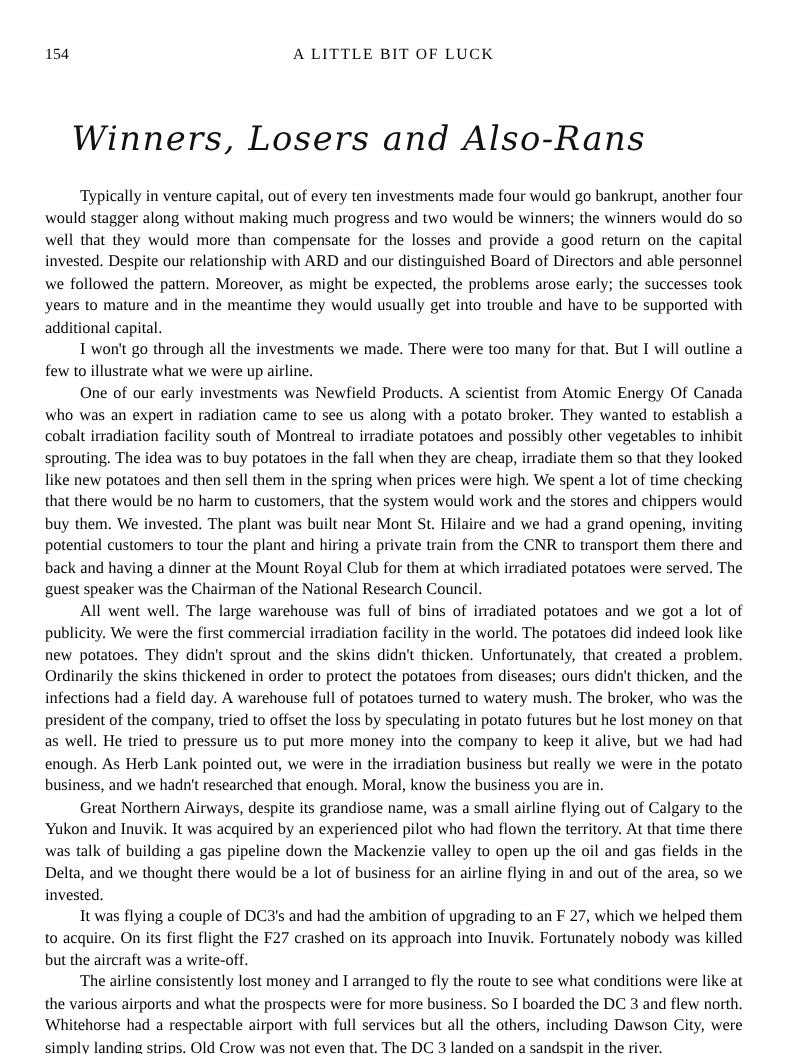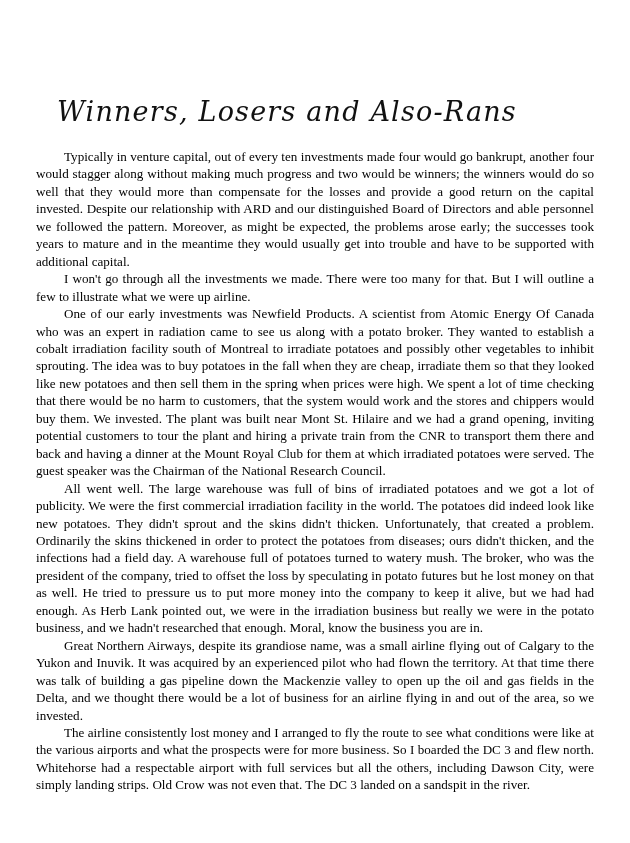--- a/index.html
+++ b/index.html
@@ -70,25 +70,30 @@
   .body-text p {
     margin: 0;
     text-indent: 28px;
   }
 </style>
 </head>
 <body>
 
 <div class="page">
 
+  <div class="header">
+    <div class="folio">154</div>
+    <div class="running-head">A LITTLE BIT OF LUCK</div>
+  </div>
 
   <div class="chapter-title">Winners, Losers and Also-Rans</div>
 
   <div class="body-text">
     <p>Typically in venture capital, out of every ten investments made four would go bankrupt, another four would stagger along without making much progress and two would be winners; the winners would do so well that they would more than compensate for the losses and provide a good return on the capital invested. Despite our relationship with ARD and our distinguished Board of Directors and able personnel we followed the pattern. Moreover, as might be expected, the problems arose early; the successes took years to mature and in the meantime they would usually get into trouble and have to be supported with additional capital.</p>
     <p>I won't go through all the investments we made. There were too many for that. But I will outline a few to illustrate what we were up airline.</p>
     <p>One of our early investments was Newfield Products. A scientist from Atomic Energy Of Canada who was an expert in radiation came to see us along with a potato broker. They wanted to establish a cobalt irradiation facility south of Montreal to irradiate potatoes and possibly other vegetables to inhibit sprouting. The idea was to buy potatoes in the fall when they are cheap, irradiate them so that they looked like new potatoes and then sell them in the spring when prices were high. We spent a lot of time checking that there would be no harm to customers, that the system would work and the stores and chippers would buy them. We invested. The plant was built near Mont St. Hilaire and we had a grand opening, inviting potential customers to tour the plant and hiring a private train from the CNR to transport them there and back and having a dinner at the Mount Royal Club for them at which irradiated potatoes were served. The guest speaker was the Chairman of the National Research Council.</p>
     <p>All went well. The large warehouse was full of bins of irradiated potatoes and we got a lot of publicity. We were the first commercial irradiation facility in the world. The potatoes did indeed look like new potatoes. They didn't sprout and the skins didn't thicken. Unfortunately, that created a problem. Ordinarily the skins thickened in order to protect the potatoes from diseases; ours didn't thicken, and the infections had a field day. A warehouse full of potatoes turned to watery mush. The broker, who was the president of the company, tried to offset the loss by speculating in potato futures but he lost money on that as well. He tried to pressure us to put more money into the company to keep it alive, but we had had enough. As Herb Lank pointed out, we were in the irradiation business but really we were in the potato business, and we hadn't researched that enough. Moral, know the business you are in.</p>
     <p>Great Northern Airways, despite its grandiose name, was a small airline flying out of Calgary to the Yukon and Inuvik. It was acquired by an experienced pilot who had flown the territory. At that time there was talk of building a gas pipeline down the Mackenzie valley to open up the oil and gas fields in the Delta, and we thought there would be a lot of business for an airline flying in and out of the area, so we invested.</p>
+    <p>It was flying a couple of DC3's and had the ambition of upgrading to an F 27, which we helped them to acquire. On its first flight the F27 crashed on its approach into Inuvik. Fortunately nobody was killed but the aircraft was a write-off.</p>
     <p>The airline consistently lost money and I arranged to fly the route to see what conditions were like at the various airports and what the prospects were for more business. So I boarded the DC 3 and flew north. Whitehorse had a respectable airport with full services but all the others, including Dawson City, were simply landing strips. Old Crow was not even that. The DC 3 landed on a sandspit in the river.</p>
   </div>
 
 </div>
 
 </body></html>

